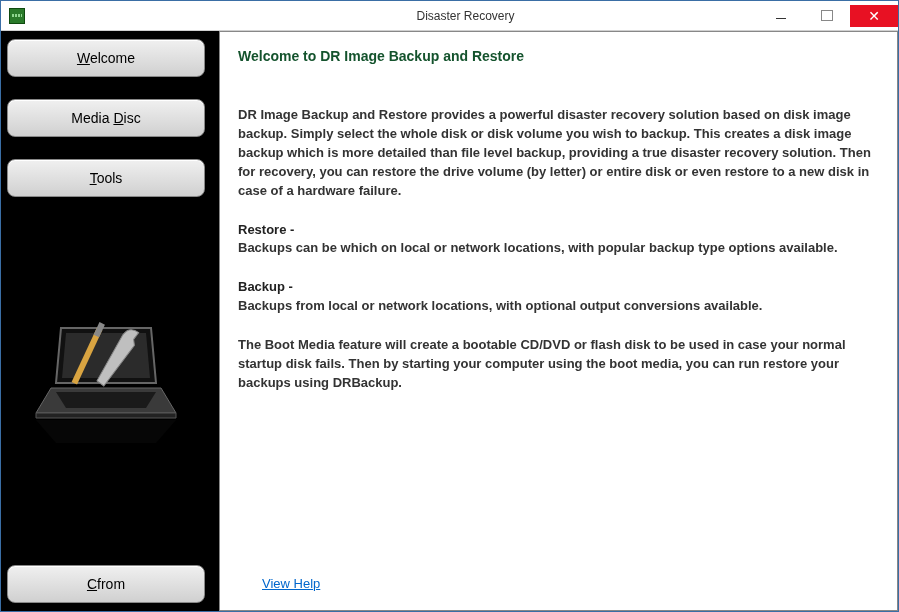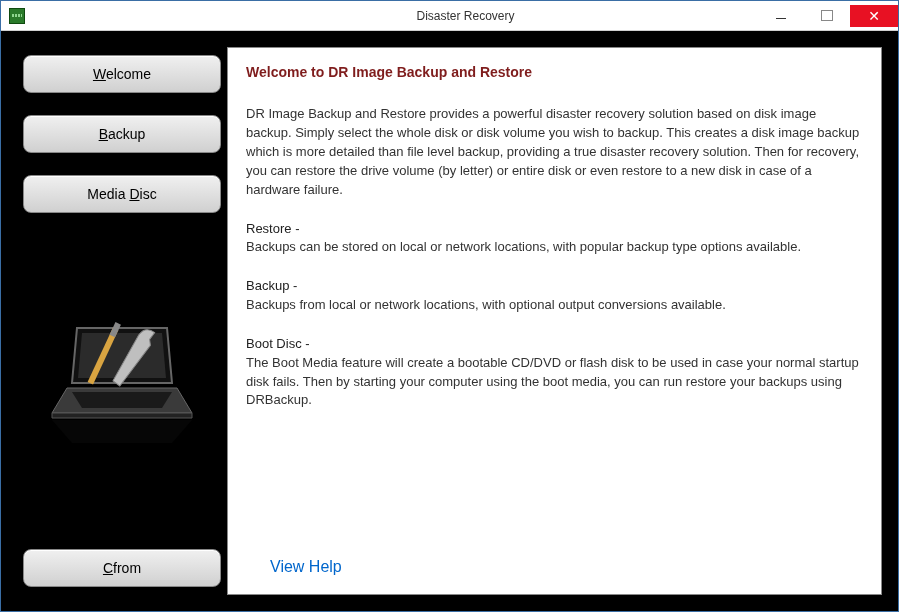--- a/index.html
+++ b/index.html
@@ -71,22 +71,23 @@
       background: #e81123;
       color: #fff;
       width: 48px;
     }
     .tb-min::after { content: ''; display: block; width: 10px; height: 1px; background: #333; margin-top: 5px;}
     .tb-max::after { content: ''; display: block; width: 10px; height: 9px; border: 1px solid #888;}
     .tb-close-x { font-size: 14px; line-height: 1; font-weight: 300;}
     .app-body {
       flex: 1;
       background: #000;
-      padding: 16px;
-      display: flex;
+      padding: 0;
+      display: flex;
+      gap: 8px;
     }
     .sidebar {
       width: 210px;
       display: flex;
       flex-direction: column;
       gap: 22px;
       padding: 8px 6px 8px 6px;
     }
     .nav-btn {
       height: 38px;
@@ -116,30 +117,31 @@
       background: #fff;
       border: 1px solid #888;
       padding: 14px 18px 12px 18px;
       display: flex;
       flex-direction: column;
       font-size: 13px;
       color: #333;
       line-height: 1.45;
     }
     .content-heading {
-      color: #7f1d1d;
+      color: #14532d;
       font-weight: bold;
       font-size: 14px;
-      margin-bottom: 23px;
-    }
-    .para { margin-bottom: 20px; }
+      margin-bottom: 40px;
+    }
+    .para { margin-bottom: 20px; font-weight: bold; }
     .section-label { color: #222; }
     .help-link {
       color: #0066cc;
-      font-size: 16px;
+      text-decoration: underline;
+      font-size: 13px;
       margin-top: auto;
       margin-left: 24px;
       margin-bottom: 4px;
       cursor: default;
       width: fit-content;
     }
     
     .laptop-art { width: 160px; height: 130px; position: relative; }
   </style>
 </head>
@@ -158,24 +160,24 @@
     </div>
   </div>
 
   <div class="app-body">
     <div class="sidebar">
 
       <div class="nav-btn">
         <span><span></span><span class="u">W</span><span>elcome</span></span>
       </div>
       <div class="nav-btn">
-        <span><span></span><span class="u">B</span><span>ackup</span></span>
-      </div>
-      <div class="nav-btn">
         <span><span>Media </span><span class="u">D</span><span>isc</span></span>
+      </div>
+      <div class="nav-btn">
+        <span><span></span><span class="u">T</span><span>ools</span></span>
       </div>
 
       <div class="sidebar-img">
         <svg class="laptop-art" viewBox="0 0 160 130">
 
           <polygon points="10,95 150,95 135,70 25,70" fill="#3a3a3a" stroke="#666" stroke-width="1"></polygon>
           <polygon points="10,95 150,95 150,100 10,100" fill="#222" stroke="#555"></polygon>
 
           <polygon points="30,74 130,74 120,90 40,90" fill="#1a1a1a"></polygon>
 
@@ -196,29 +198,28 @@
       </div>
     </div>
 
     <div class="content-panel">
       <div class="content-heading">Welcome to DR Image Backup and Restore</div>
 
       <div class="para">DR Image Backup and Restore provides a powerful disaster recovery solution based on disk image backup. Simply select the whole disk or disk volume you wish to backup. This creates a disk image backup which is more detailed than file level backup, providing a true disaster recovery solution. Then for recovery, you can restore the drive volume (by letter) or entire disk or even restore to a new disk in case of a hardware failure.</div>
 
       <div class="para">
         <div class="section-label">Restore -</div>
-        <div>Backups can be stored on local or network locations, with popular backup type options available.</div>
+        <div>Backups can be which on local or network locations, with popular backup type options available.</div>
       </div>
 
       <div class="para">
         <div class="section-label">Backup -</div>
         <div>Backups from local or network locations, with optional output conversions available.</div>
       </div>
 
       <div class="para">
-        <div class="section-label">Boot Disc -</div>
         <div>The Boot Media feature will create a bootable CD/DVD or flash disk to be used in case your normal startup disk fails. Then by starting your computer using the boot media, you can run restore your backups using DRBackup.</div>
       </div>
 
       <a class="help-link">View Help</a>
     </div>
   </div>
 </div>
 
 </body></html>

